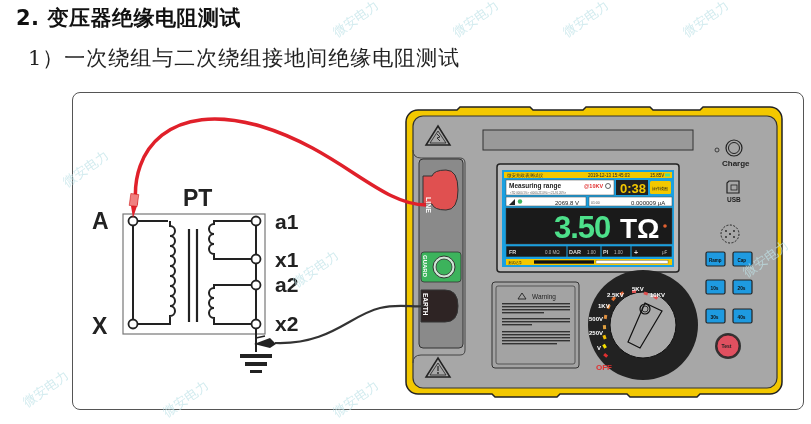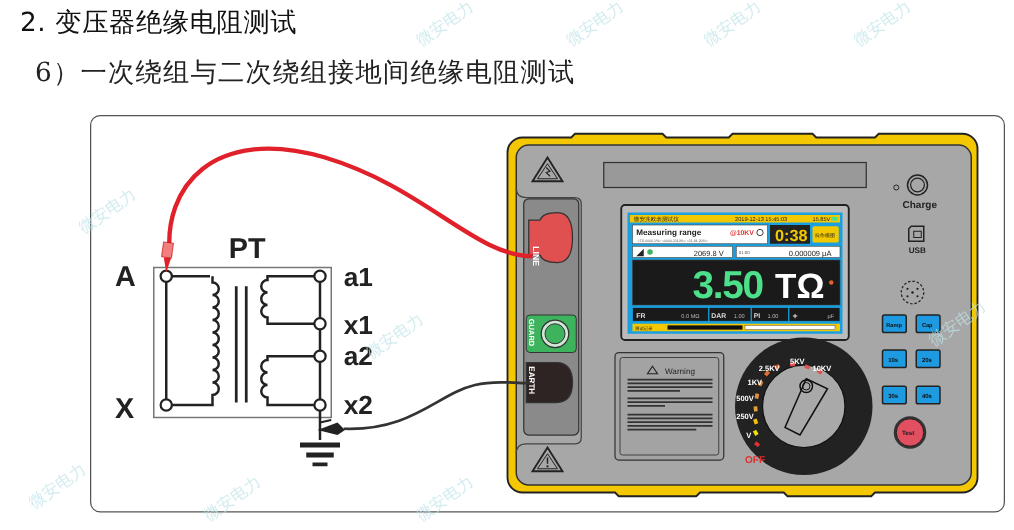--- a/index.html
+++ b/index.html
@@ -1,27 +1,27 @@
 <!DOCTYPE html>
 <html><head>
 <meta charset="utf-8">
 <style>
   html,body{margin:0;padding:0;}
   body{width:811px;height:424px;background:#fff;position:relative;overflow:hidden;font-family:"DejaVu Sans",sans-serif;}
-  .h2{position:absolute;left:16px;top:4px;font-family:"DejaVu Sans",sans-serif;font-weight:normal;font-size:21px;color:#111;letter-spacing:0.5px;}
+  .h2{position:absolute;left:16px;top:4px;font-family:"DejaVu Sans",sans-serif;font-weight:bold;font-size:21px;color:#111;letter-spacing:0.5px;}
   .h3{position:absolute;left:28px;top:44px;font-family:"DejaVu Serif",serif;font-size:21px;color:#222;letter-spacing:1px;}
   .frame{position:absolute;left:72px;top:92px;width:730px;height:316px;border:1px solid #555;border-radius:8px;}
   svg text{font-family:"Liberation Sans",sans-serif;}
   .wm{position:absolute;color:#bfe3e8;font-size:13px;transform:rotate(-35deg);pointer-events:none;opacity:0.7;}
 </style>
 </head>
 <body>
 
 <div class="h2">2. 变压器绝缘电阻测试</div>
-<div class="h3">6）一次绕组与二次绕组接地间绝缘电阻测试</div>
+<div class="h3">1）一次绕组与二次绕组接地间绝缘电阻测试</div>
 
 <div class="frame"></div>
 
 <svg width="811" height="424" viewBox="0 0 811 424" style="position:absolute;left:0;top:0;">
 
   <g>
     <rect x="123" y="214" width="142" height="120" fill="none" stroke="#777" stroke-width="1.2"></rect>
 
     <path d="M133 221 H168" stroke="#222" stroke-width="2" fill="none"></path>
     <path d="M133 324 H168" stroke="#222" stroke-width="2" fill="none"></path>

